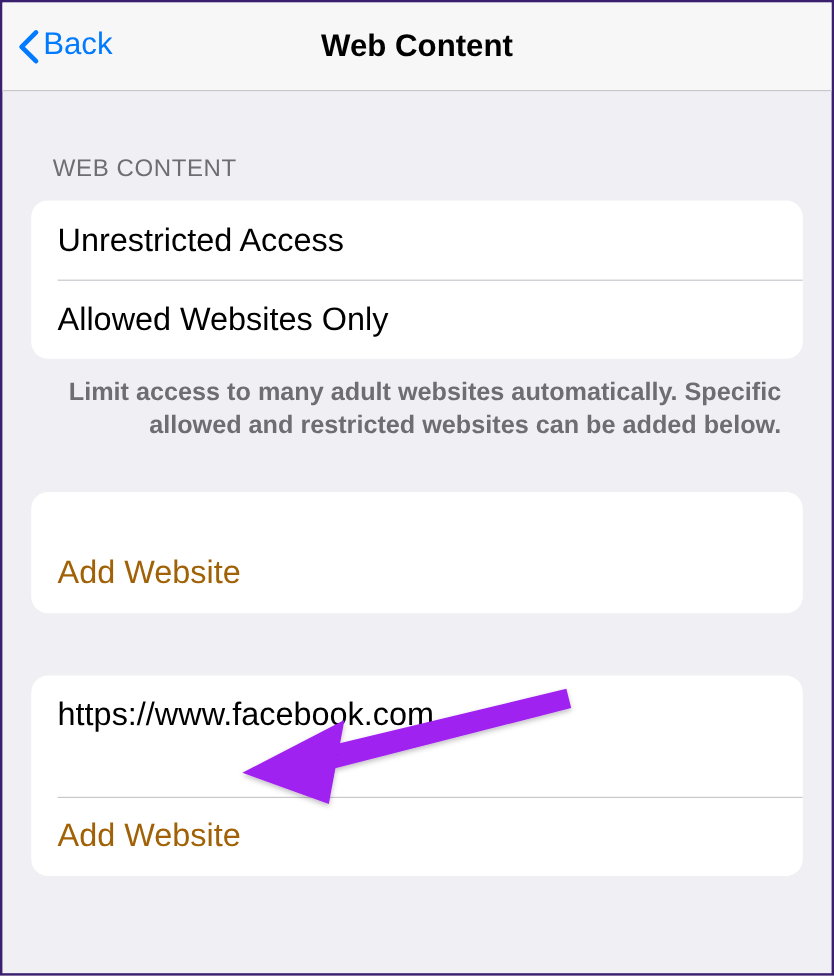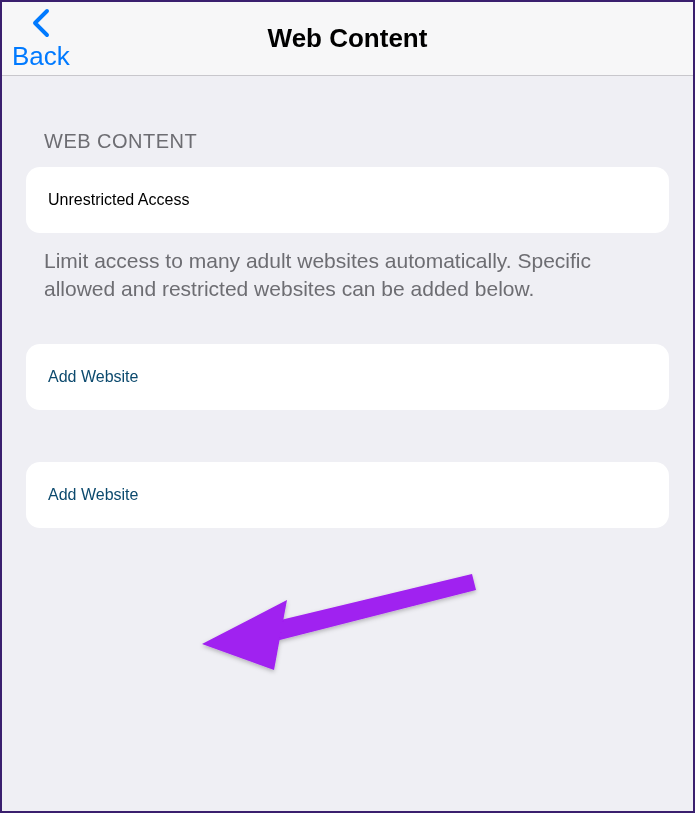--- a/index.html
+++ b/index.html
@@ -21,26 +21,24 @@
       height: 74px;
       background: #f7f7f8;
       border-bottom: 1px solid #c8c7cc;
       display: flex;
       align-items: center;
       position: relative;
       padding: 0 10px;
     }
     .back-button {
       display: flex;
-      align-items: center;
       color: #007aff;
       font-size: 26px;
       font-weight: 400;
       cursor: pointer;
-      flex-direction: column;
     }
     .back-chevron {
       width: 24px;
       height: 36px;
       display: flex;
       align-items: center;
       justify-content: center;
     }
     .back-chevron svg {
       width: 18px;
@@ -74,21 +72,21 @@
       margin: 0 24px;
       border-radius: 14px;
       overflow: hidden;
     }
     .row {
       display: flex;
       align-items: center;
       justify-content: space-between;
       padding: 0 22px;
       height: 66px;
-      font-size: 16px;
+      font-size: 27px;
       color: #000;
       cursor: pointer;
       position: relative;
       text-align: center;
     }
     .row + .row::before {
       content: "";
       position: absolute;
       top: 0;
       left: 22px;
@@ -97,28 +95,30 @@
       background: #c8c7cc;
     }
     .row .checkmark {
       color: #007aff;
     }
     .row .checkmark svg {
       width: 24px;
       height: 24px;
     }
     .row.link {
-      color: #0c4a6e;
+      color: #a16207;
+      margin-top: 35px;
     }
     .section-footer {
       color: #6d6d72;
       font-size: 21px;
-      font-weight: 400;
+      font-weight: 700;
       line-height: 1.35;
       padding: 14px 42px 0 42px;
+      text-align: right;
     }
     .spacer-med {
       height: 40px;
     }
     .spacer-big {
       height: 52px;
     }
     .annotation-arrow {
       position: absolute;
       pointer-events: none;
@@ -139,34 +139,40 @@
   <div class="nav-title">Web Content</div>
 </div>
 
 <div class="content">
 
   <div class="section-header first">WEB CONTENT</div>
   <div class="group">
     <div class="row">
       <span>Unrestricted Access</span>
     </div>
+    <div class="row">
+      <span>Allowed Websites Only</span>
+    </div>
   </div>
   <div class="section-footer">Limit access to many adult websites automatically. Specific allowed and restricted websites can be added below.</div>
 
   <div class="spacer-med"></div>
 
   <div class="group">
     <div class="row link">
       <span>Add Website</span>
     </div>
   </div>
 
   <div class="spacer-big"></div>
 
   <div class="group">
+    <div class="row">
+      <span>https://www.facebook.com</span>
+    </div>
     <div class="row link">
       <span>Add Website</span>
     </div>
   </div>
 
 </div>
 
 <svg class="annotation-arrow" style="left:190px; top:560px; width:290px; height:120px;" viewBox="0 0 290 120">
   <defs>
     <filter id="shadow" x="-20%" y="-20%" width="140%" height="140%">

